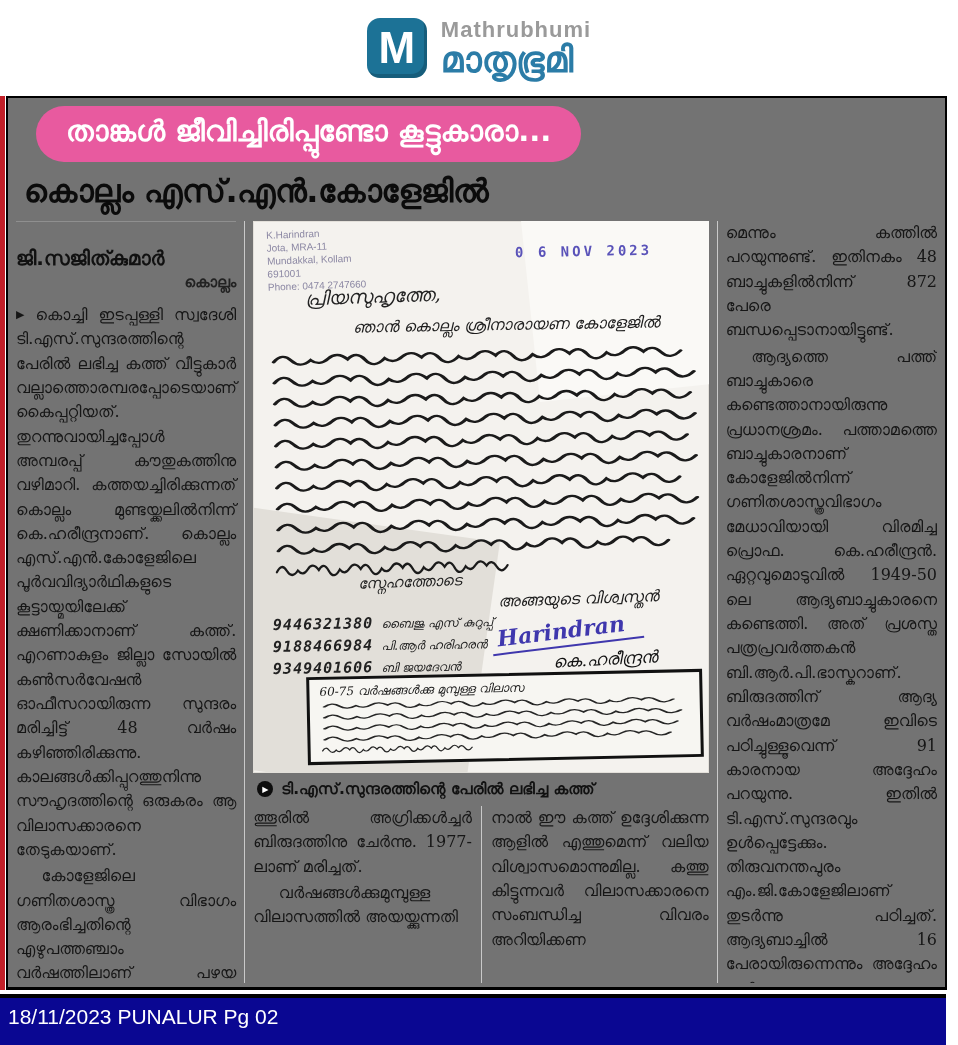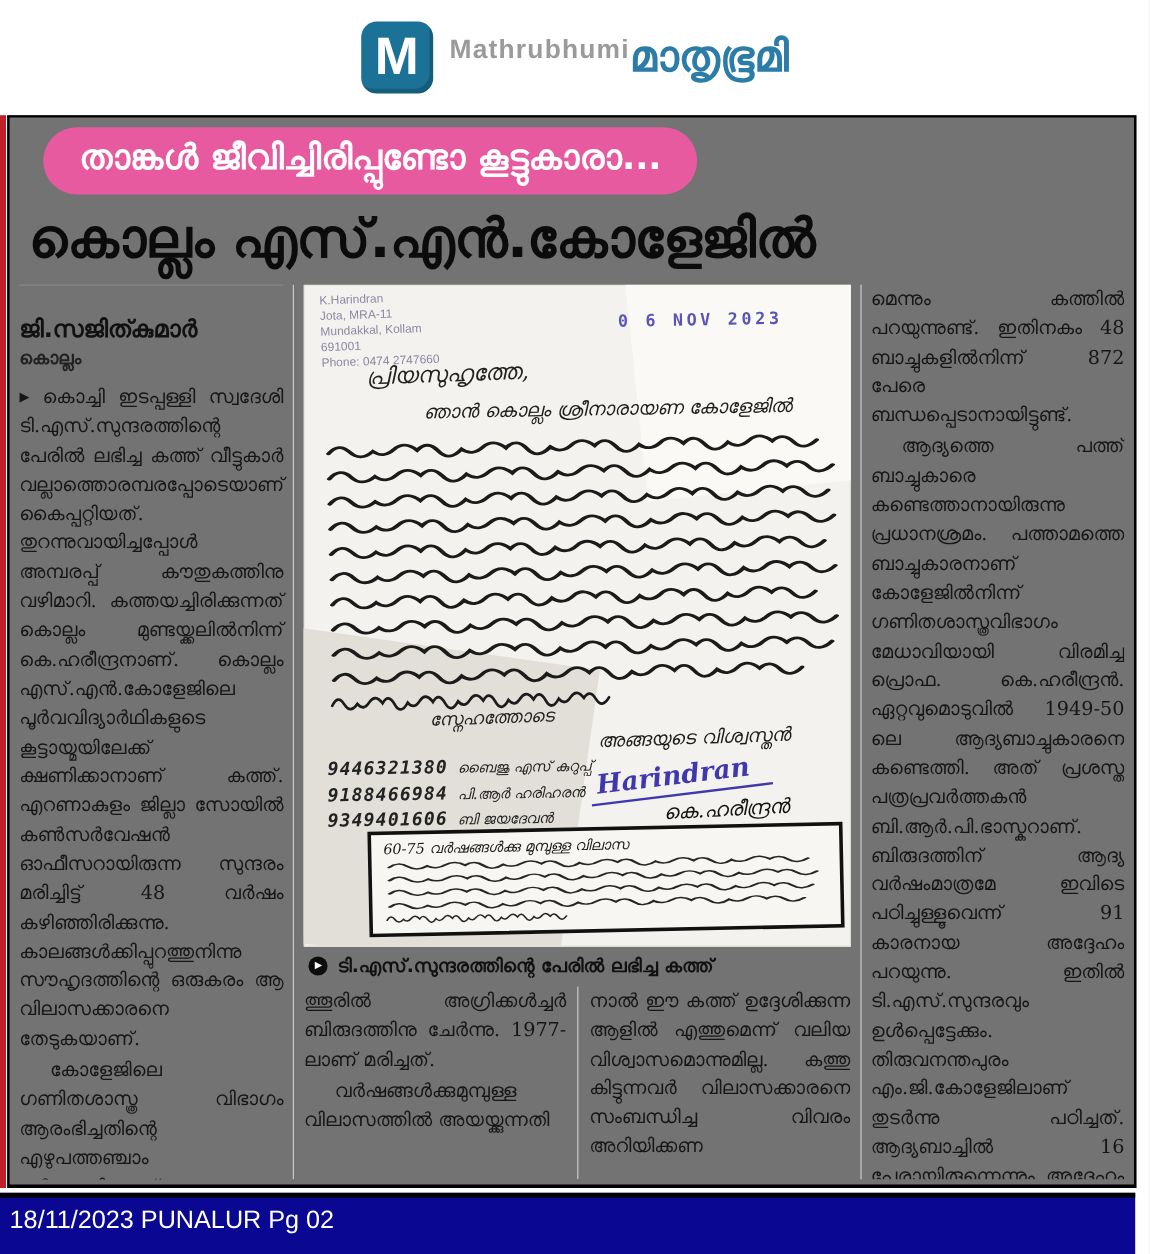--- a/index.html
+++ b/index.html
@@ -6,50 +6,50 @@
   .page{position:relative;width:958px;height:1045px;background:#ffffff;overflow:hidden;
         font-family:"DejaVu Serif",serif;color:#141414;}
 
   
   .masthead{position:absolute;top:4px;left:0;right:0;height:88px;
             display:flex;justify-content:center;align-items:center;gap:14px;}
   .logo-square{width:60px;height:60px;background:#1c7296;border-radius:13px;
                display:flex;align-items:center;justify-content:center;
                font-family:"Liberation Sans",sans-serif;font-weight:bold;
                font-size:44px;color:#ffffff;box-shadow:inset -3px -4px 0 rgba(0,0,0,.18);}
-  .brand{display:flex;flex-direction:row;line-height:1.05;}
+  .brand{display:flex;flex-direction:column;line-height:1.05;}
   .brand-en{font-family:"Liberation Sans",sans-serif;font-weight:bold;
             color:#9a9a9a;font-size:22px;letter-spacing:1px;}
   .brand-ml{font-family:"DejaVu Sans",sans-serif;font-weight:bold;
             color:#2b7ca7;font-size:36px;}
 
   
   .red-strip{position:absolute;left:0;top:96px;width:5px;height:894px;background:#c22029;}
   .article-box{position:absolute;left:6px;top:96px;width:941px;height:894px;
                box-sizing:border-box;border:2px solid #000;border-bottom-width:3px;
                background:#737373;padding:6px 8px 4px;display:flex;flex-direction:column;}
 
   .kicker{align-self:flex-start;margin:2px 0 2px 20px;background:#e85a9f;color:#fff;
           font-family:"DejaVu Sans",sans-serif;font-weight:bold;font-size:29px;
           padding:8px 30px 13px;border-radius:32px;}
 
   .headline{margin:8px 0 0 8px;font-family:"DejaVu Sans",sans-serif;font-weight:800;
-            font-size:45px;line-height:1.22;color:#0b0b0b;letter-spacing:-0.5px;}
+            font-size:32px;line-height:1.22;color:#0b0b0b;letter-spacing:-0.5px;}
   .headline span{display:block;}
 
   
   .columns{display:flex;flex:1;margin-top:10px;overflow:hidden;}
   .col{overflow:hidden;box-sizing:border-box;}
   .col-left{width:231px;padding-right:8px;}
   .col-mid{width:478px;border-left:1px solid #c9c9c9;padding:0 8px;display:flex;flex-direction:column;}
   .col-right{width:223px;border-left:1px solid #c9c9c9;padding-left:8px;}
 
   .byline{border-top:1px solid #8f8f8f;padding-top:24px;margin-bottom:12px;}
   .byline-author{font-family:"DejaVu Sans",sans-serif;font-weight:bold;font-size:20px;color:#111;}
-  .byline-place{font-weight:bold;font-size:15px;margin-top:3px;color:#222;}
+  .byline-place{font-weight:bold;font-size:15px;margin-top:3px;color:#222;text-align:right;}
 
   .body-p{font-size:16px;line-height:1.52;text-align:justify;margin:0;color:#161616;}
   .body-p + .body-p{text-indent:1.6em;margin-top:2px;}
   .marker{font-size:11px;position:relative;top:-2px;margin-right:5px;}
 
   
   .letter{position:relative;height:552px;background:#f4f2ee;overflow:hidden;
           box-shadow:0 0 0 1px #e3e0da inset;}
   .letter .shade-a{position:absolute;left:-30px;bottom:-10px;width:260px;height:260px;
           background:#e2dfd9;transform:rotate(8deg);}

